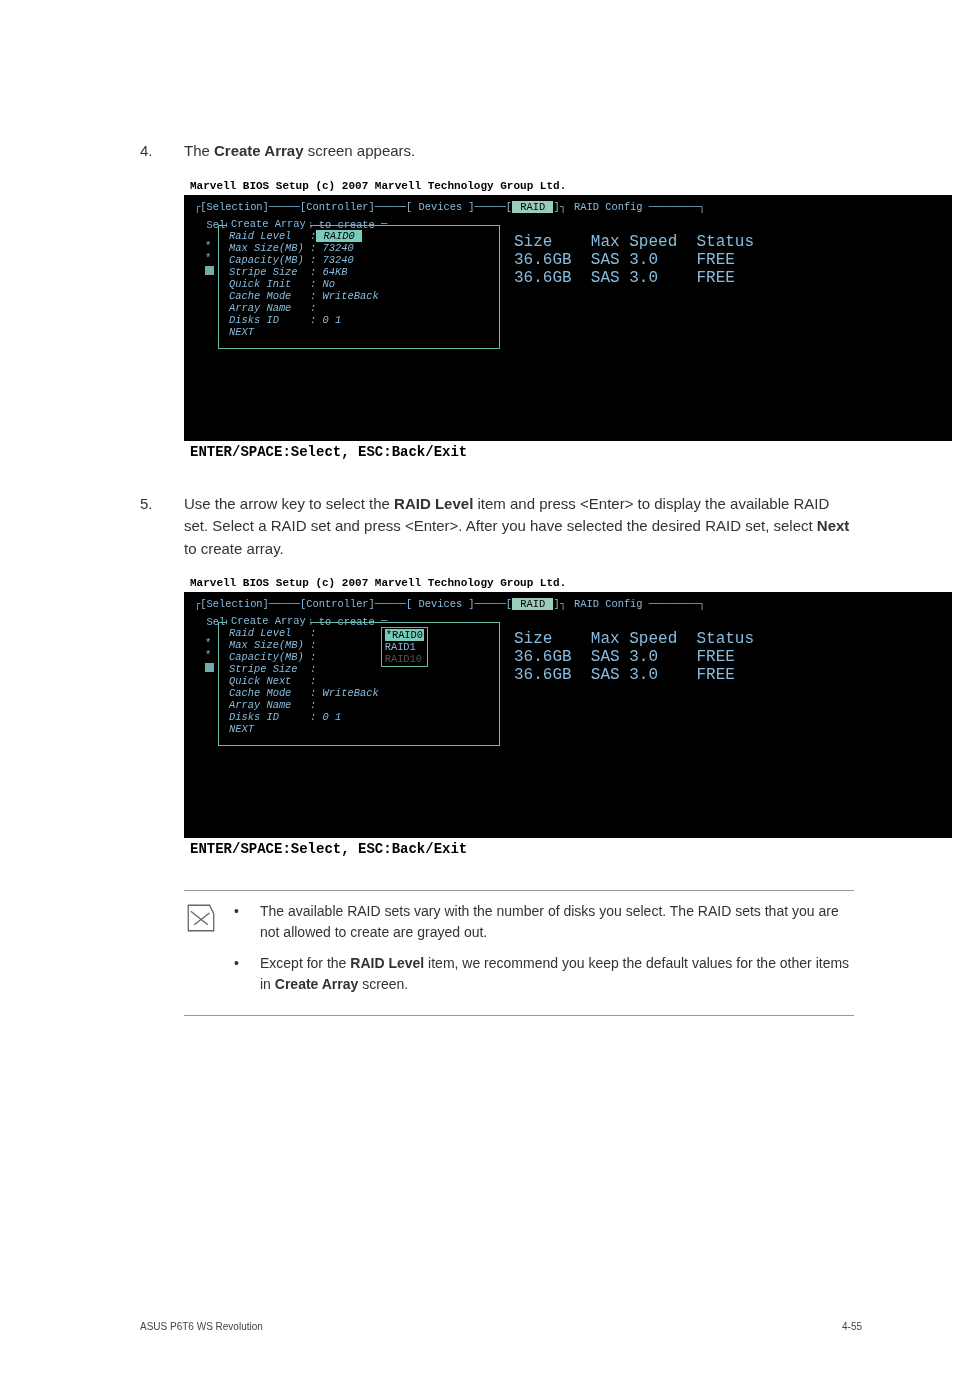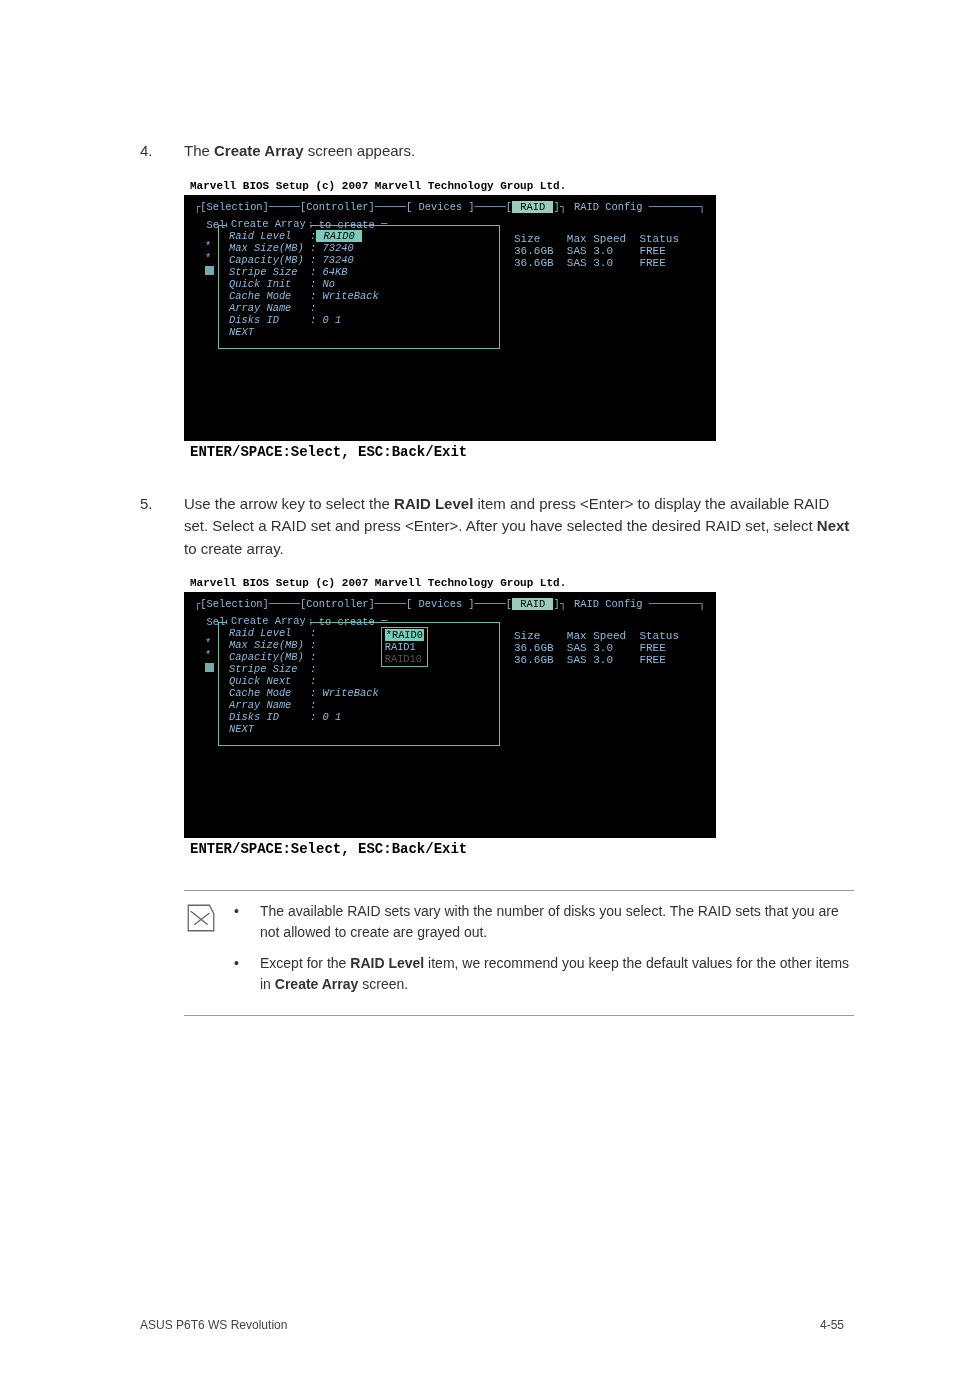--- a/index.html
+++ b/index.html
@@ -24,21 +24,21 @@
     width: 44px;
     flex: 0 0 44px;
   }
   .step-text {
     flex: 1;
   }
   .bold { font-weight: bold; }
   .bios-screen {
     margin-left: 44px;
     margin-bottom: 30px;
-    width: 532px;
+    width: 768px;
     font-family: 'Courier New', monospace;
     font-size: 10.4px;
     color: #8bd;
     background: #000;
   }
   .bios-title {
     background: #fff;
     color: #000;
     font-weight: bold;
     padding: 3px 6px;
@@ -76,21 +76,21 @@
     position:absolute; left:-14px; top:40px;
     width:9px; height:9px; background:#7aa;
   }
   .kv-row { color:#8bd; white-space:pre;font-style:italic; }
   .hl { background:#7cb; color:#000; padding:0 1px; }
   .gray { color:#555; }
   .right-panel {
     flex:1;
     padding-top: 0;
   }
-  .rtable { color:#8bd; white-space:pre; font-size:11px;}
+  .rtable { color:#8bd; white-space:pre; font-size:16px;}
   .dropdown-box {
     border:1px solid #6ba;
     display:inline-block;
     padding:1px 3px;
     margin-left:2px;
     vertical-align:top;
   }
   .dropdown-box .opt { display:block; }
   .bios-status {
     background:#fff; color:#000; font-weight:bold;
@@ -110,24 +110,24 @@
     width: 34px; flex:0 0 34px;
   }
   .note-icon svg { width:34px; height:34px; }
   .note-items { flex:1; }
   .note-items .ni { display:flex; gap:16px; margin-bottom:10px;}
   .note-items .ni .dot { flex:0 0 10px; }
   .footer {
     position:absolute;
     bottom: 48px;
     left: 140px;
-    right: 110px;
+    right: 92px;
     display:flex;
     justify-content: space-between;
-    font-size: 12px;
+    font-size: 10px;
     color:#444;
     border-top: 1px solid #fff;
   }
 </style>
 </head>
 <body>
 
 <div class="page">
 
   <div class="step-row">

